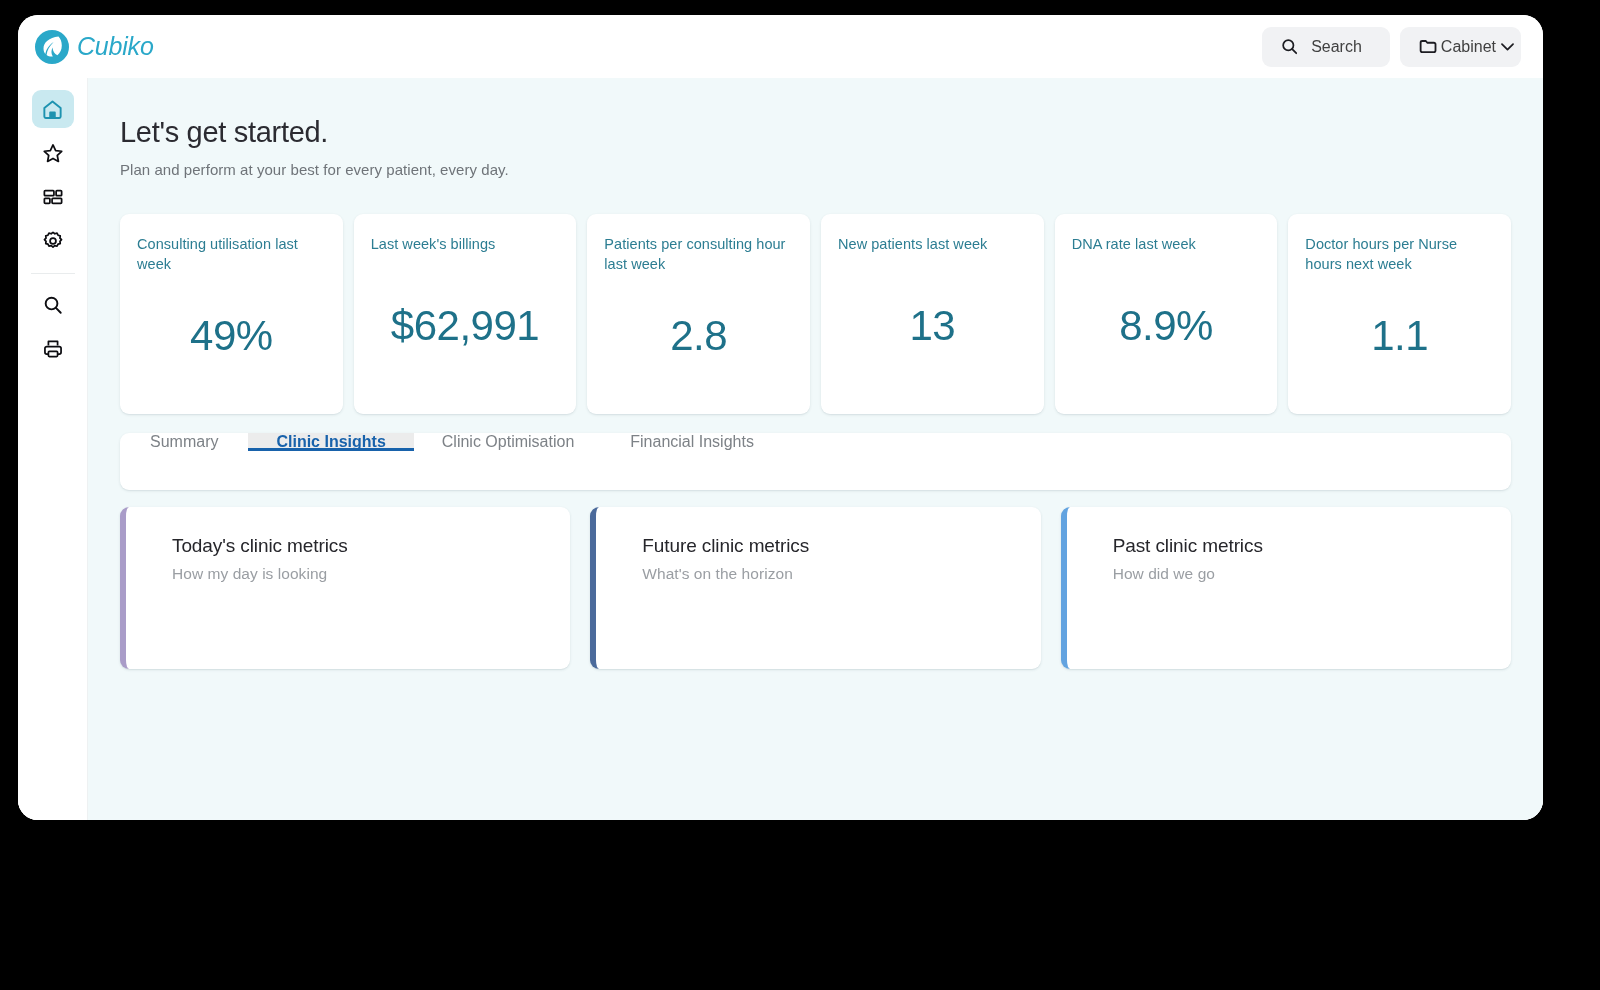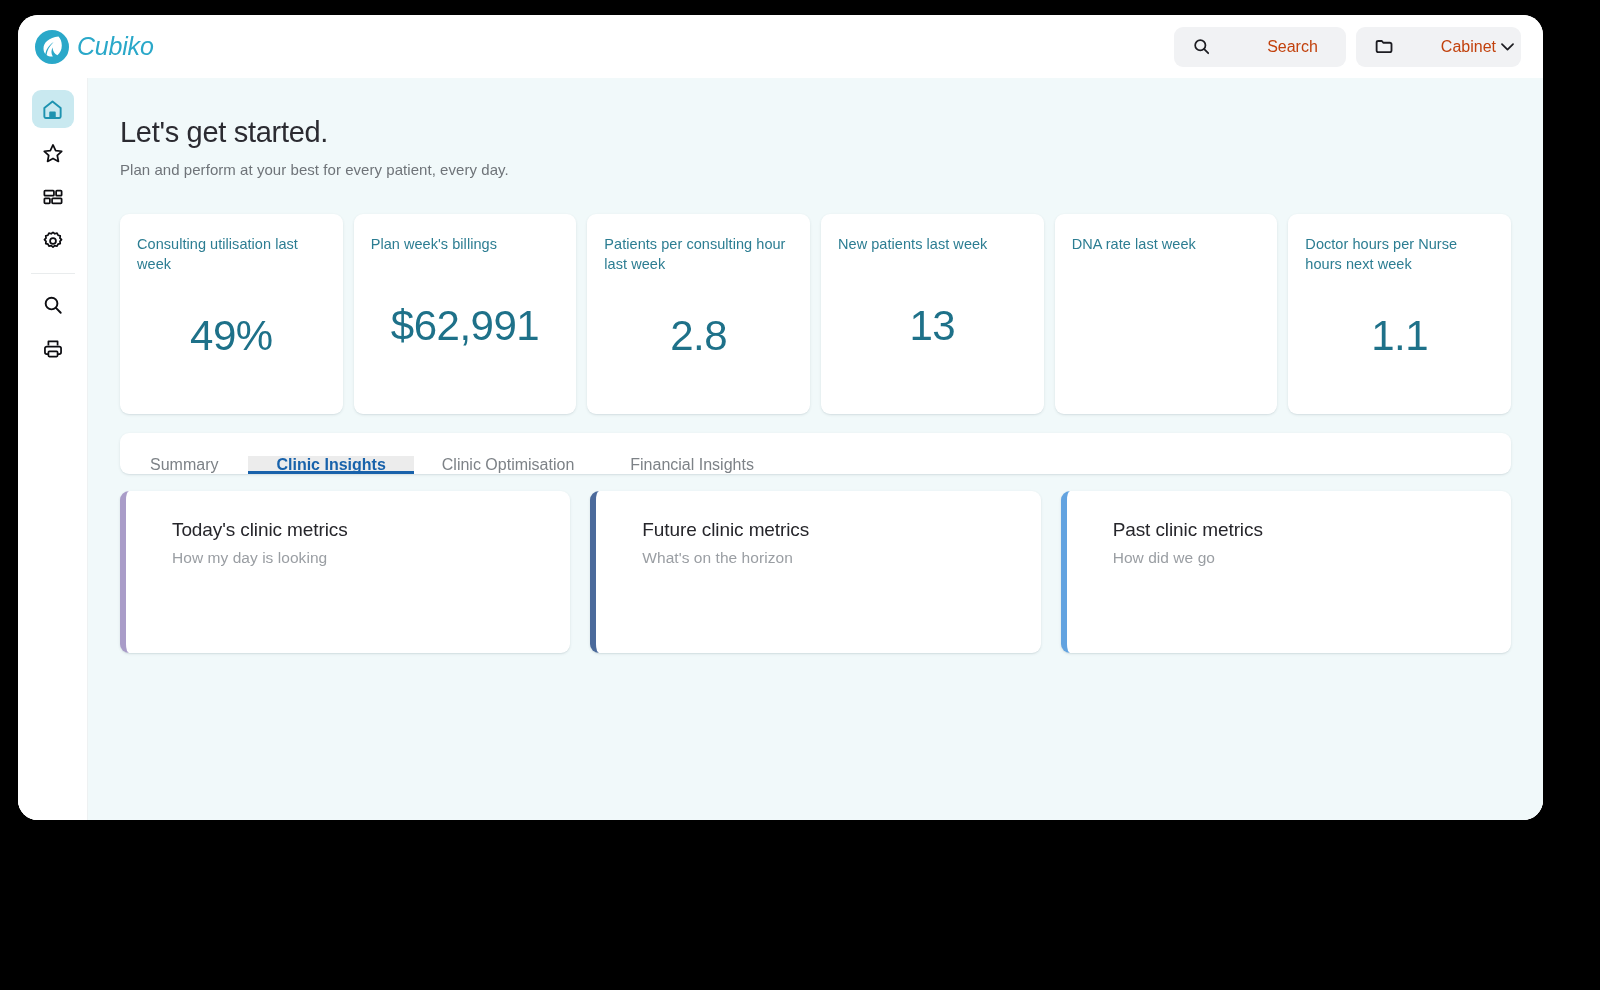--- a/index.html
+++ b/index.html
@@ -75,23 +75,22 @@
     align-items: center;
     gap: 12px;
     padding: 0 18px;
     cursor: pointer;
     border: none;
     font-family: inherit;
   }
 
   .pill-btn .pill-label {
     font-size: 16px;
-    color: #c2410c;
+    color: #404040;
     white-space: nowrap;
-    margin-left: 44px;
   }
 
   .pill-btn.search-pill { padding-right: 28px; }
   .pill-btn.cabinet-pill { padding-right: 4px; gap: 2px; }
 
   .icon-box {
     display: inline-flex;
     align-items: center;
     justify-content: center;
     flex: none;
@@ -199,26 +198,26 @@
     font-size: 42px;
     color: #1e7189;
     font-weight: 400;
     letter-spacing: -0.5px;
     line-height: 1;
   }
 
   
   #tabbar {
     margin-top: 19px;
-    height: 41px;
+    height: 57px;
     background: #ffffff;
     border-radius: 9px;
     box-shadow: 0 1px 3px rgba(30,60,70,0.10), 0 1px 1px rgba(30,60,70,0.04);
     display: flex;
-    align-items: flex-end;
+    align-items: flex-start;
     overflow: hidden;
   }
 
   .tab {
     display: flex;
     align-items: center;
     justify-content: center;
     padding: 0 28px;
     font-size: 16px;
     color: #7d8287;
@@ -399,21 +398,21 @@
         <div id="kpi-row">
 
           <div class="kpi-card">
             <div class="kpi-title">Consulting utilisation last week</div>
             <div class="kpi-value-wrap">
               <div class="kpi-value">49%</div>
             </div>
           </div>
 
           <div class="kpi-card">
-            <div class="kpi-title">Plan week's billings</div>
+            <div class="kpi-title">Last week's billings</div>
             <div class="kpi-value-wrap">
               <div class="kpi-value">$62,991</div>
             </div>
           </div>
 
           <div class="kpi-card">
             <div class="kpi-title">Patients per consulting hour last week</div>
             <div class="kpi-value-wrap">
               <div class="kpi-value">2.8</div>
             </div>
@@ -421,20 +420,23 @@
 
           <div class="kpi-card">
             <div class="kpi-title">New patients last week</div>
             <div class="kpi-value-wrap">
               <div class="kpi-value">13</div>
             </div>
           </div>
 
           <div class="kpi-card">
             <div class="kpi-title">DNA rate last week</div>
+            <div class="kpi-value-wrap">
+              <div class="kpi-value">8.9%</div>
+            </div>
           </div>
 
           <div class="kpi-card">
             <div class="kpi-title">Doctor hours per Nurse hours next week</div>
             <div class="kpi-value-wrap">
               <div class="kpi-value">1.1</div>
             </div>
           </div>
 
         </div>

